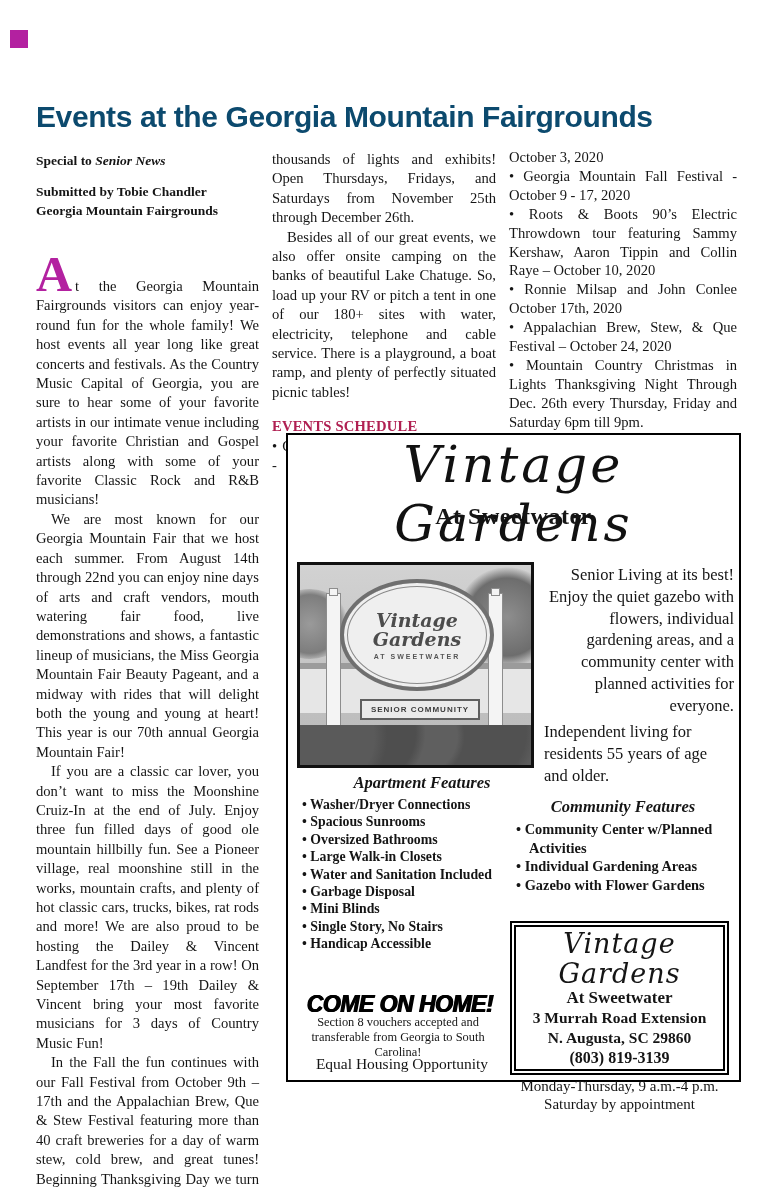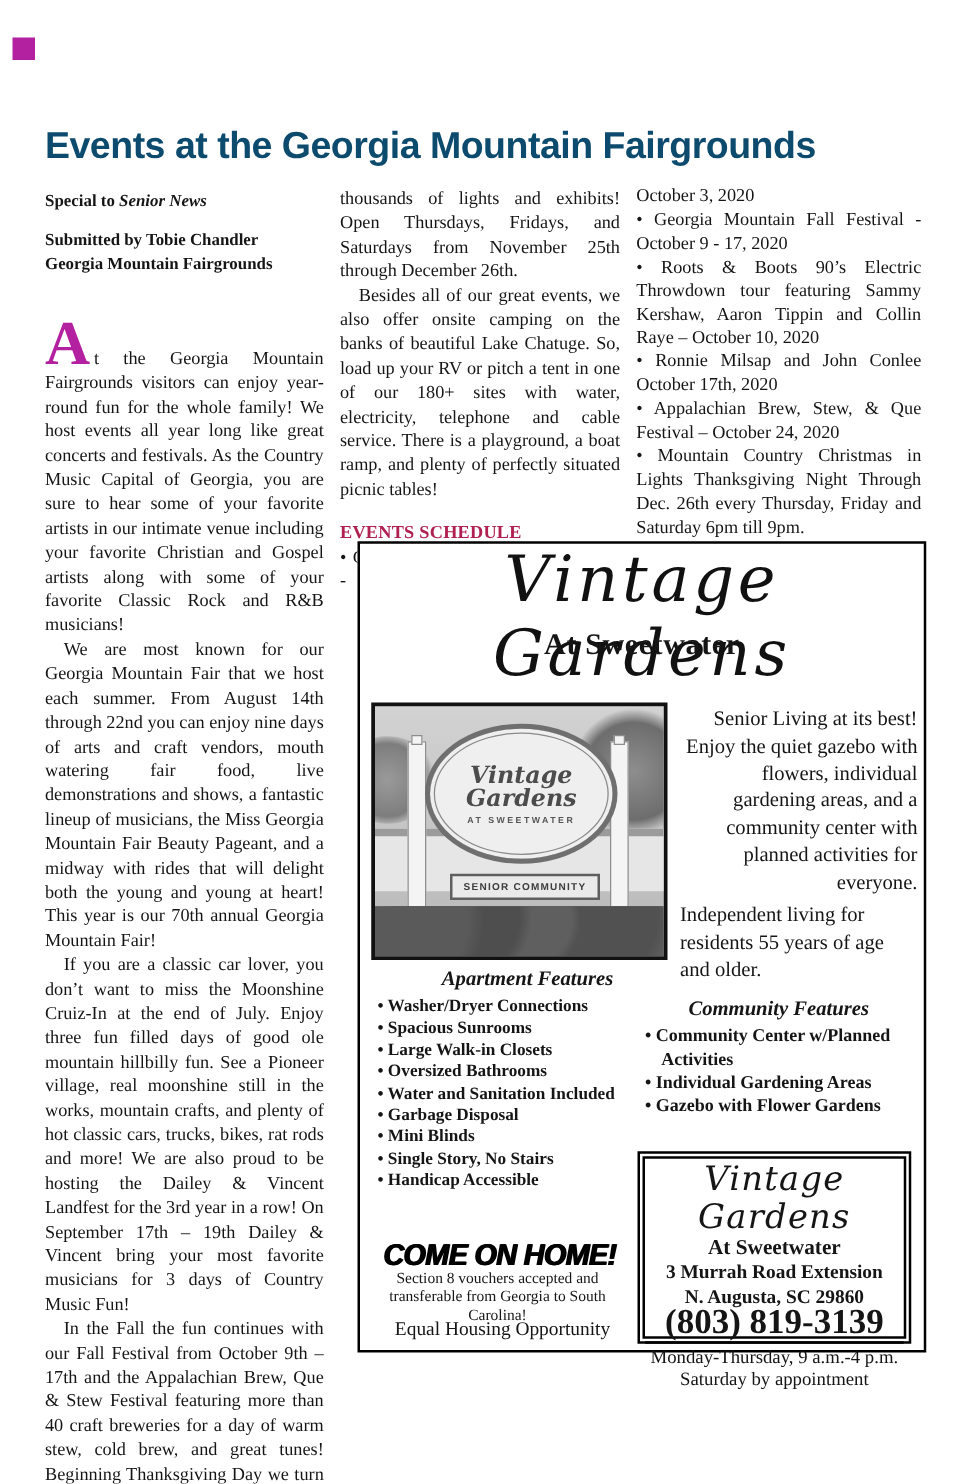--- a/index.html
+++ b/index.html
@@ -91,21 +91,21 @@
   .equal-housing{position:absolute;left:0px;top:620px;width:228px;margin:0;text-align:center;font-size:15.5px;}
 
   .contact{position:absolute;left:222px;top:486px;width:219px;height:154px;border:2px solid #000;
            padding:2px;box-sizing:border-box;}
   .contact-inner{width:100%;height:100%;border:2px solid #000;box-sizing:border-box;text-align:center;}
   .contact-inner p{margin:0;}
   .c-name{font-family:"DejaVu Serif",serif;font-style:italic;font-size:27px;line-height:30px;
           letter-spacing:1px;margin-top:2px !important;}
   .c-sub{font-weight:bold;font-size:17px;line-height:18px;}
   .c-addr{font-weight:bold;font-size:15.5px;line-height:16.5px;margin-top:3px !important;}
-  .c-phone{font-weight:bold;font-size:28px;line-height:24px;}
+  .c-phone{font-weight:bold;font-size:16px;line-height:24px;}
   .c-hours-box{border-top:2px solid #000;margin-top:3px;padding-top:2px;}
   .c-hours{font-size:15px;line-height:18px;}
 </style>
 </head>
 <body>
 
 <div id="page">
 
   <div class="corner-mark"></div>
 
@@ -160,22 +160,22 @@
       <div class="shrubs"></div>
     </div>
 
     <p class="ad-intro">Senior Living at its best! Enjoy the quiet gazebo with flowers, individual gardening areas, and a community center with planned activities for everyone.</p>
     <p class="ad-independent">Independent living for residents 55 years of age and older.</p>
 
     <div class="feat apt">
       <p class="feat-title">Apartment Features</p>
       <p class="item">• Washer/Dryer Connections</p>
       <p class="item">• Spacious Sunrooms</p>
+      <p class="item">• Oversized Bathrooms</p>
       <p class="item">• Large Walk-in Closets</p>
-      <p class="item">• Oversized Bathrooms</p>
       <p class="item">• Water and Sanitation Included</p>
       <p class="item">• Garbage Disposal</p>
       <p class="item">• Mini Blinds</p>
       <p class="item">• Single Story, No Stairs</p>
       <p class="item">• Handicap Accessible</p>
     </div>
 
     <div class="feat comm">
       <p class="feat-title">Community Features</p>
       <p class="item">• Community Center w/Planned Activities</p>

